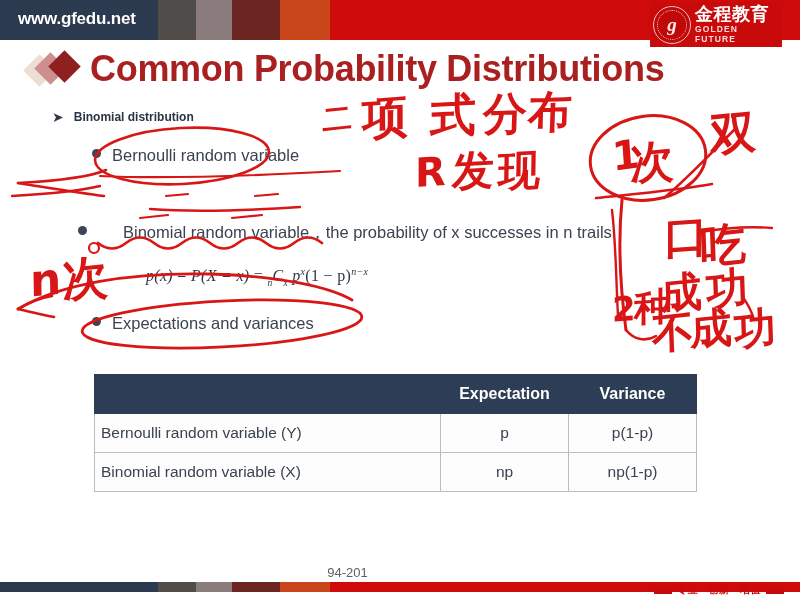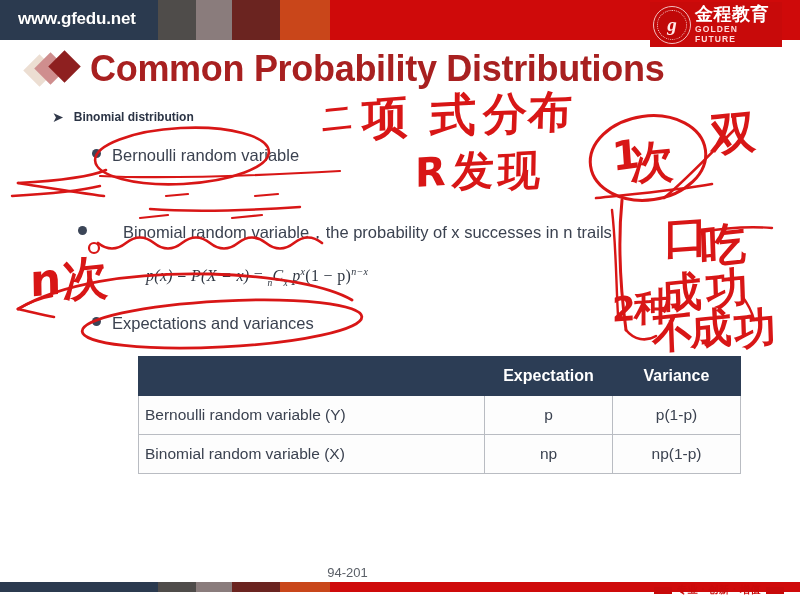--- a/index.html
+++ b/index.html
@@ -185,25 +185,24 @@
     white-space: nowrap;
     letter-spacing: 0.3px;
   }
   #formula .up { font-style: normal; }
   #formula sup { font-size: 10px; font-style: italic; }
   #formula sub { font-size: 9.5px; font-style: italic; }
 
   
   #data-table {
     position: absolute;
-    left: 94px; top: 356px;
+    left: 94px; top: 374px;
     width: 602px;
     border-collapse: collapse;
     table-layout: fixed;
-    margin-left: 44px;
   }
   #data-table th, #data-table td {
     border: 1px solid #b9bcc2;
     height: 39px;
     font-size: 15.5px;
     padding: 0 6px;
     box-sizing: border-box;
   }
   #data-table thead th {
     background: #2c3d55;

